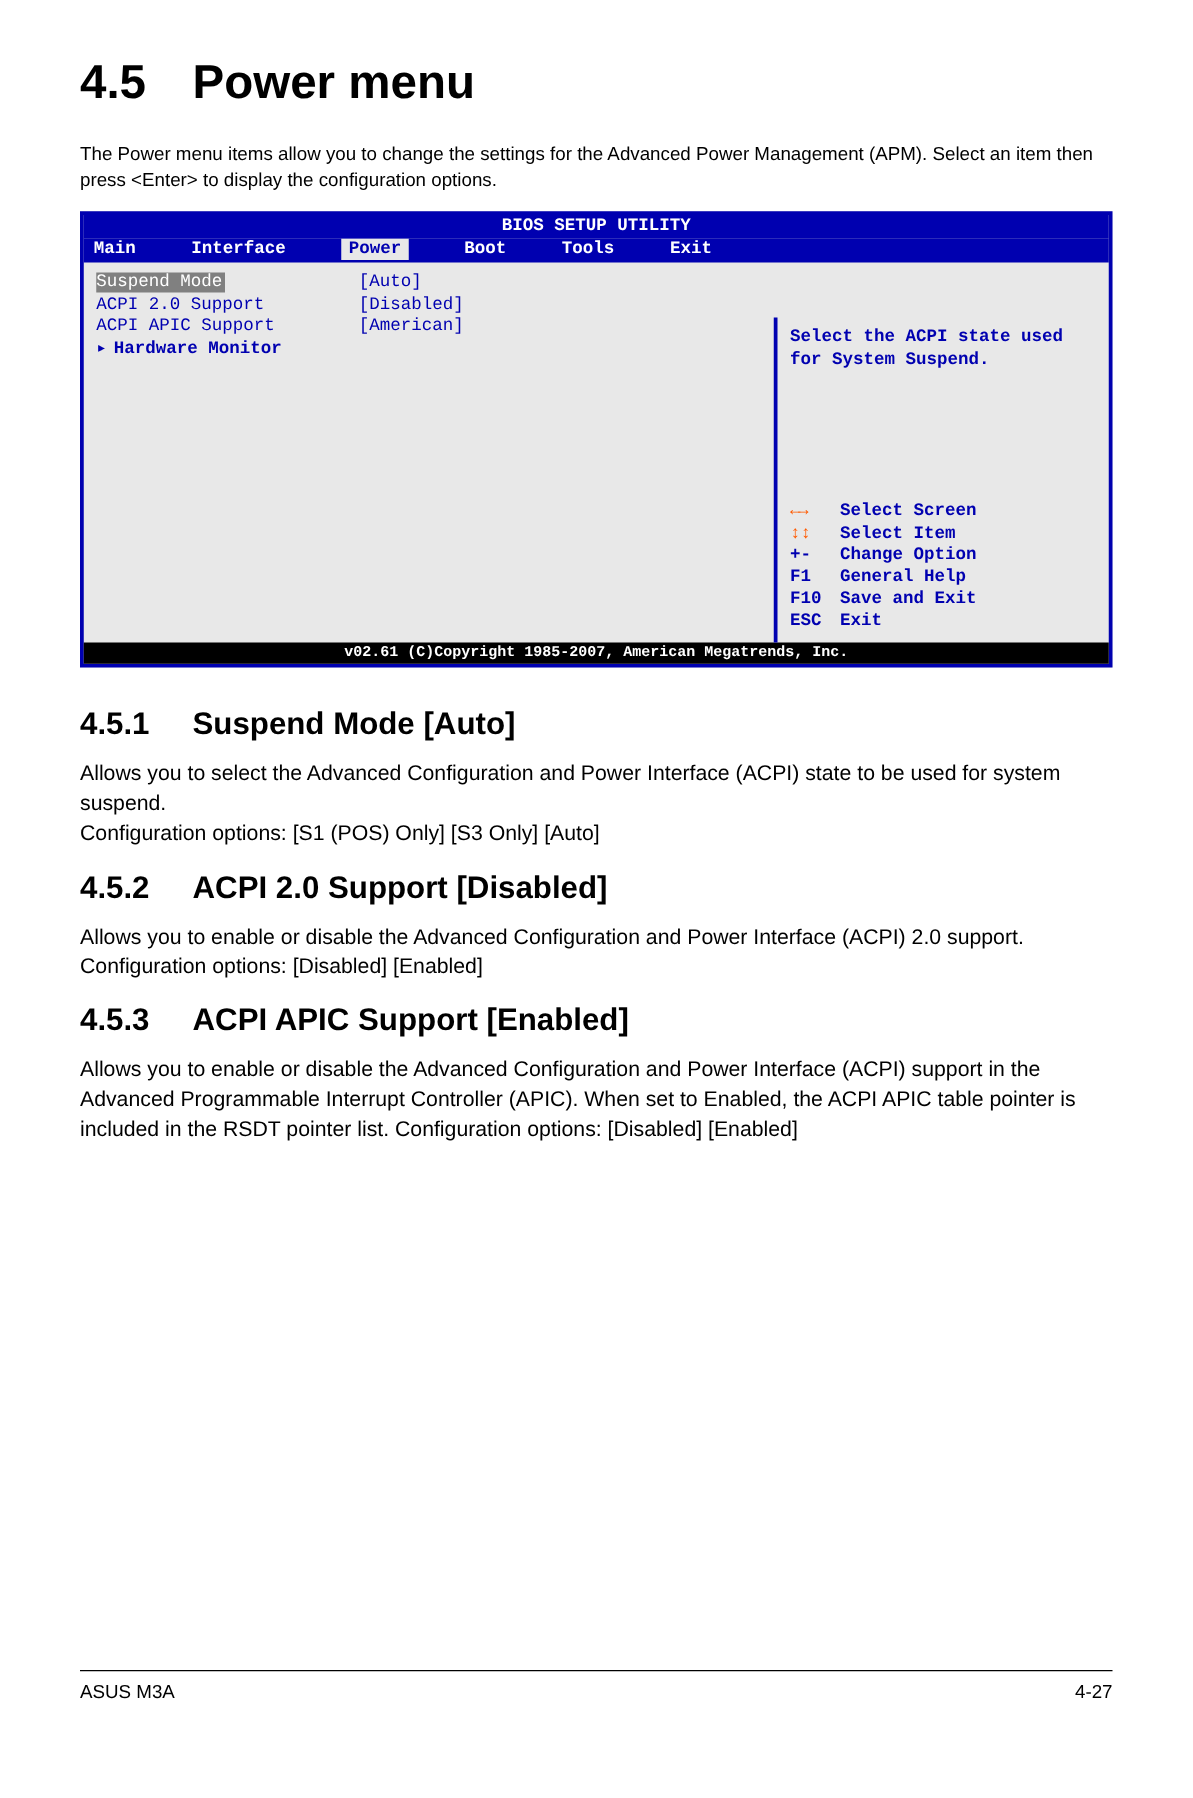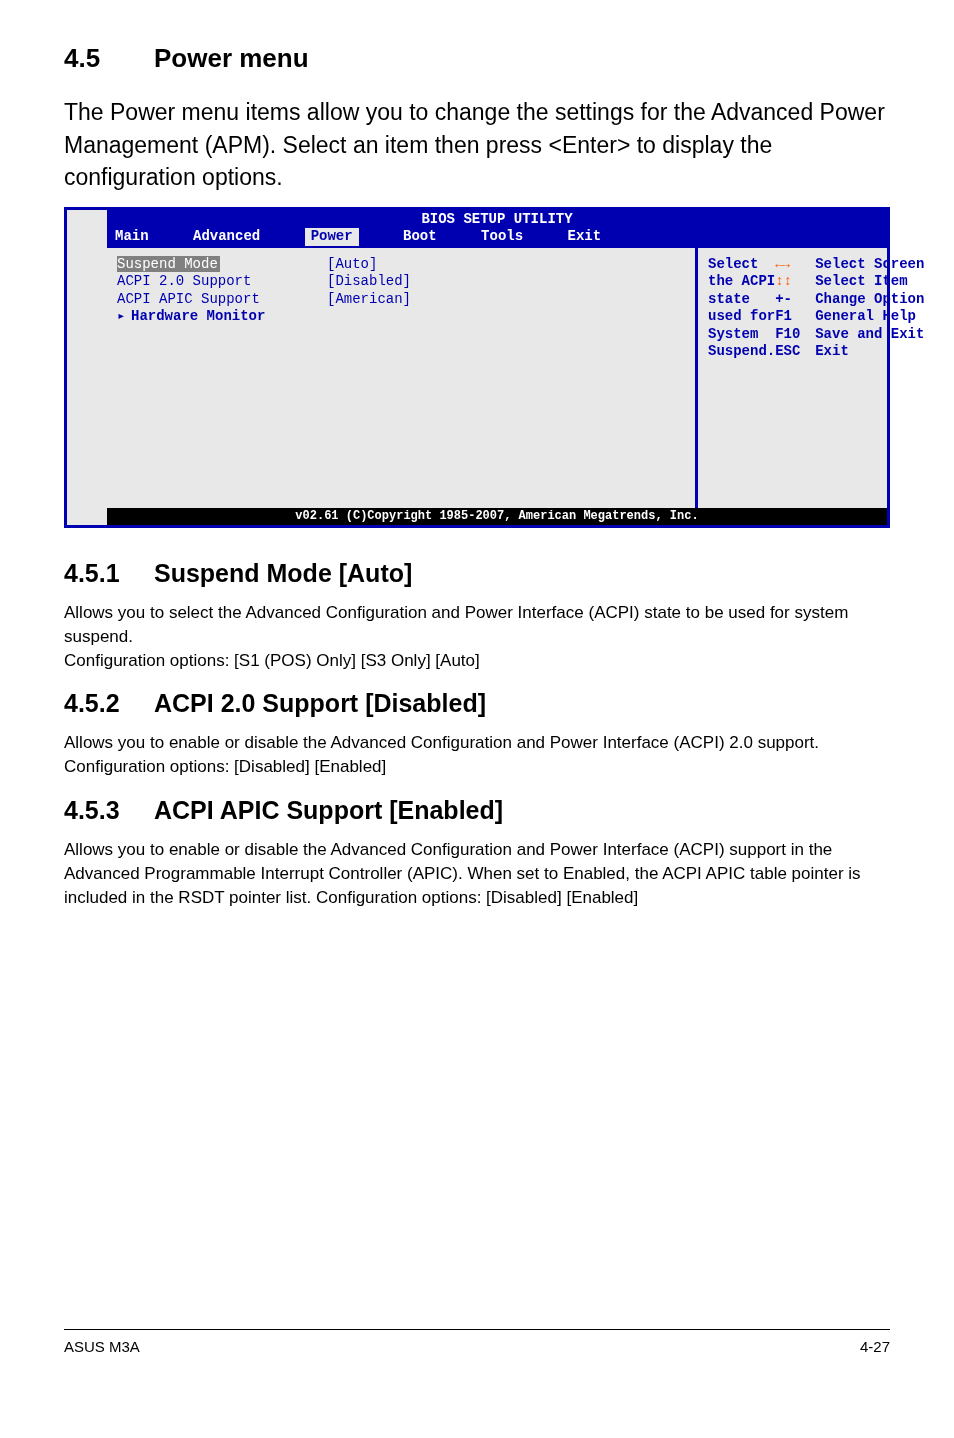--- a/index.html
+++ b/index.html
@@ -7,38 +7,37 @@
     font-family: Arial, Helvetica, sans-serif;
     background: #fff;
     color: #000;
     width: 954px;
     margin: 0 auto;
     padding: 40px 64px 40px 64px;
     font-size: 16px;
     line-height: 1.4;
   }
   h1.section-title {
-    font-size: 26px;
+    font-size: 38px;
     font-weight: bold;
     margin-bottom: 20px;
   }
   h1.section-title .secnum { display: inline-block; width: 90px; }
   .intro-para {
-    font-size: 23px;
+    font-size: 15px;
     margin-bottom: 14px;
   }
   
   .bios-box {
     border: 3px solid #0000b0;
     background: #e8e8e8;
     font-family: "Courier New", monospace;
     font-size: 14px;
     line-height: 1.25;
     margin-bottom: 28px;
-    padding-left: 40px;
   }
   .bios-titlebar {
     background: #0000b0;
     color: #fff;
     text-align: center;
     font-weight: bold;
     padding: 1px 0 0 0;
   }
   .bios-tabs {
     background: #0000b0;
@@ -55,28 +54,29 @@
   .bios-body {
     display: flex;
   }
   .bios-left {
     flex: 1;
     padding: 8px 8px 80px 10px;
     color: #0000b0;
     position: relative;
   }
   .bios-right {
-    width: 192px;
+    width: 268px;
     border-left: 3px solid #0000b0;
     padding: 8px 8px 8px 10px;
     color: #0000b0;
     display: flex;
-    flex-direction: row;
+    flex-direction: column;
     justify-content: space-between;
     min-height: 260px;
+    margin-top: 44px;
   }
   .bios-row { white-space: pre; }
   .bios-row .label { display: inline-block; width: 210px; }
   .bios-row.highlight .label {
     background: #e8e8e8;
     color: #0000b0;
   }
   .bios-row.highlight .label .hl {
     background: #808080;
     color: #ffffff;
@@ -126,21 +126,21 @@
 <h1 class="section-title">
   <span class="secnum">4.5</span><span>Power menu</span>
 </h1>
 
 <p class="intro-para">The Power menu items allow you to change the settings for the Advanced Power Management (APM). Select an item then press &lt;Enter&gt; to display the configuration options.</p>
 
 <div class="bios-box">
   <div class="bios-titlebar">BIOS SETUP UTILITY</div>
   <div class="bios-tabs">
     <span>Main</span>
-    <span>Advanced</span>
+    <span>Interface</span>
     <span class="active">Power</span>
     <span>Boot</span>
     <span>Tools</span>
     <span>Exit</span>
   </div>
   <div class="bios-body">
     <div class="bios-left">
       <div class="bios-row highlight"><span class="label"><span class="hl">Suspend Mode</span></span><span>[Auto]</span></div>
       <div class="bios-row"><span class="label">ACPI 2.0 Support</span><span>[Disabled]</span></div>
       <div class="bios-row"><span class="label">ACPI APIC Support</span><span>[American]</span></div>

